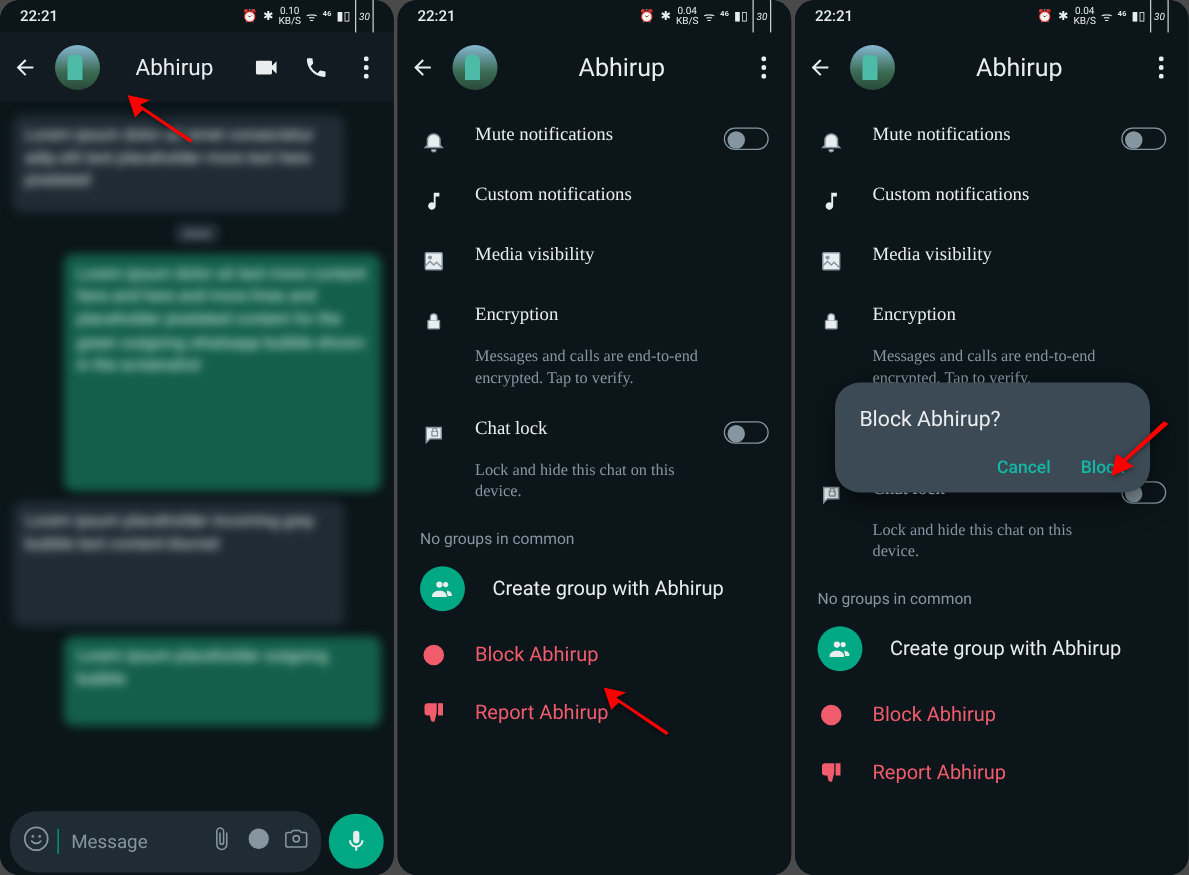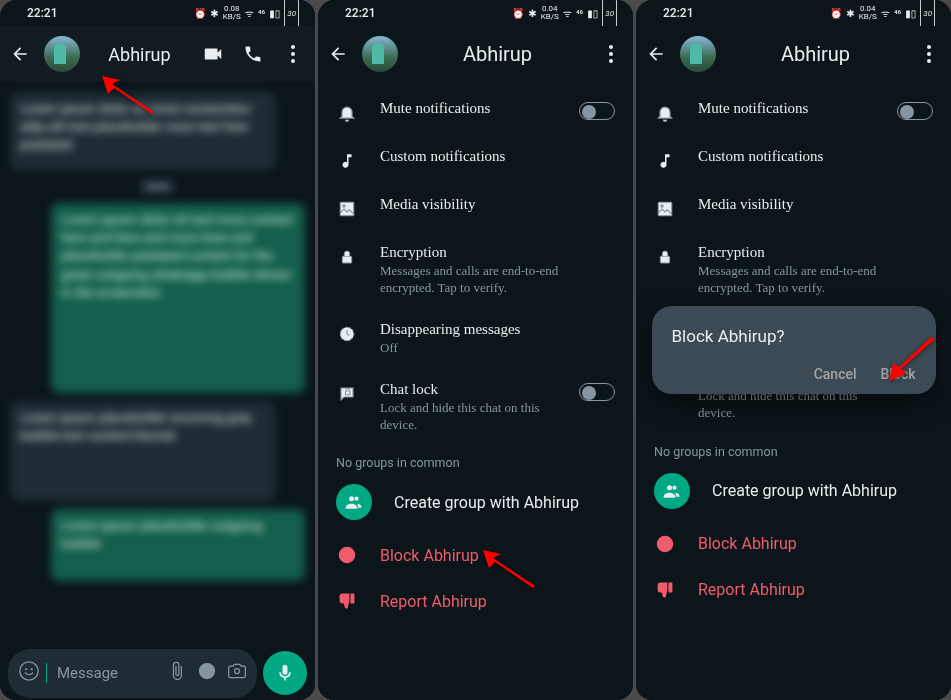--- a/index.html
+++ b/index.html
@@ -23,21 +23,20 @@
     color: #e9edef;
   }
   
   .status-bar {
     height: 26px;
     display: flex;
     align-items: center;
     padding: 0 16px;
     font-size: 12px;
     background: #0b151a;
-    margin-left: 11px;
   }
   .status-bar .time { font-weight: 500; }
   .status-bar .spacer { flex: 1; }
   .status-bar .icons { display: flex; gap: 4px; align-items: center; font-size: 10px; }
   .status-bar .kbs { font-size: 8px; line-height: 8px; text-align:center; }
   .battery {
     border: 1px solid #ccc; border-radius: 3px; padding: 10px 2px; font-size: 8px; font-style: italic;
   }
   
   .header {
@@ -97,62 +96,62 @@
   
   .settings {
     flex:1; background:#0b151a; overflow:hidden; padding-top: 6px;
   }
   .setting-row {
     display:flex; align-items:flex-start; padding: 12px 18px; gap:22px;
   }
   .setting-row .icn { width:22px; height:22px; flex-shrink:0; display:flex;align-items:center;justify-content:center;margin-top:2px; }
   .setting-row .txt { flex:1;font-family:Liberation Serif, serif; }
   .setting-row .title { font-size:15px; color:#e9edef; }
-  .setting-row .sub { font-size:13px; color:#8696a0; margin-top:2px; line-height:1.3; }
+  .setting-row .sub { font-size:13px; color:#8696a0; margin-top:16px; line-height:1.3; }
   .toggle {
     width:36px;height:18px;border:1.5px solid #8696a0;border-radius:10px;position:relative;flex-shrink:0;margin-top:2px;
   }
   .toggle::after{content:"";position:absolute;width:14px;height:14px;border-radius:50%;background:#8696a0;top:2px;left:2px;}
   .section-label { font-size:12.5px; color:#8696a0; padding: 10px 18px 2px; }
   .create-group-row { display:flex;align-items:center;gap:22px;padding:12px 18px; }
   .create-icon{width:36px;height:36px;border-radius:50%;background:#00a884;display:flex;align-items:center;justify-content:center;}
   .red-row { display:flex;align-items:center;gap:22px;padding:12px 18px; color:#f15c6d; }
   .red-row .icn{width:22px;height:22px;display:flex;align-items:center;justify-content:center;}
   
   .dialog-backdrop {
     position:absolute; inset:0; background:rgba(0,0,0,0.0);
     display:flex;align-items:center;justify-content:center;
     z-index:10;
   }
   .dialog {
-    background:#3b4a54; border-radius:20px; width: 284px; padding: 20px 20px 12px;
+    background:#3b4a54; border-radius:20px; width: 252px; padding: 20px 20px 12px;
     box-shadow: 0 8px 24px rgba(0,0,0,0.5);
   }
   .dialog .dlg-title { font-size:17px; color:#e9edef; margin-bottom:20px; }
   .dialog .dlg-actions { display:flex; justify-content:flex-end; gap:24px; }
-  .dialog .dlg-btn { color:#a3a3a3; font-size:14px; font-weight:500; }
+  .dialog .dlg-btn { color:#14b8a6; font-size:14px; font-weight:500; }
   
   .arrow {
     position:absolute; z-index:20; pointer-events:none;
   }
   .arrow svg { filter: drop-shadow(0 1px 2px rgba(0,0,0,0.5)); }
   svg { fill: currentColor; }
   .cursor-bar{width:1px;height:20px;background:#00a884;margin-left:-4px;}
 </style>
 </head>
 <body>
 
 <div class="screen">
   <div class="status-bar">
     <span class="time">22:21</span>
     <span class="spacer"></span>
     <span class="icons">
       <span>⏰</span>
         <span>✱</span>
-      <span class="kbs"><span>0.08</span><br><span>KB/S</span></span>
+      <span class="kbs"><span>0.10</span><br><span>KB/S</span></span>
       <span>ᯤ</span>
         <span>⁴⁶</span>
         <span>▮▯</span>
       <span class="battery">30</span>
     </span>
   </div>
   <div class="header">
     <span class="back">
       <svg width="20" height="20" viewBox="0 0 24 24">
           <path d="M20 11H7.8l5.6-5.6L12 4l-8 8 8 8 1.4-1.4L7.8 13H20z"></path>
@@ -299,32 +298,20 @@
             <path d="M8 11V7a4 4 0 0 1 8 0v4"></path>
           </svg>
         </span>
       <div class="txt">
           <div class="title">Encryption</div>
           <div class="sub">Messages and calls are end-to-end encrypted. Tap to verify.</div>
         </div>
     </div>
     <div class="setting-row">
       <span class="icn">
-          <svg width="18" height="18" viewBox="0 0 24 24" fill="none" stroke="#8696a0" stroke-width="1.5" stroke-dasharray="3 2">
-            <circle cx="12" cy="12" r="9"></circle>
-            <path d="M12 7v5l3 2" stroke-dasharray="0"></path>
-          </svg>
-        </span>
-      <div class="txt">
-          <div class="title">Disappearing messages</div>
-          <div class="sub">Off</div>
-        </div>
-    </div>
-    <div class="setting-row">
-      <span class="icn">
           <svg width="18" height="18" viewBox="0 0 24 24" fill="none" stroke="#8696a0" stroke-width="1.5">
             <path d="M4 4h16v12H8l-4 4z"></path>
             <rect x="10" y="8" width="6" height="5" rx="0.5"></rect>
             <path d="M11 8V6.5a2 2 0 0 1 4 0V8"></path>
           </svg>
         </span>
       <div class="txt">
           <div class="title">Chat lock</div>
           <div class="sub">Lock and hide this chat on this device.</div>
         </div>

